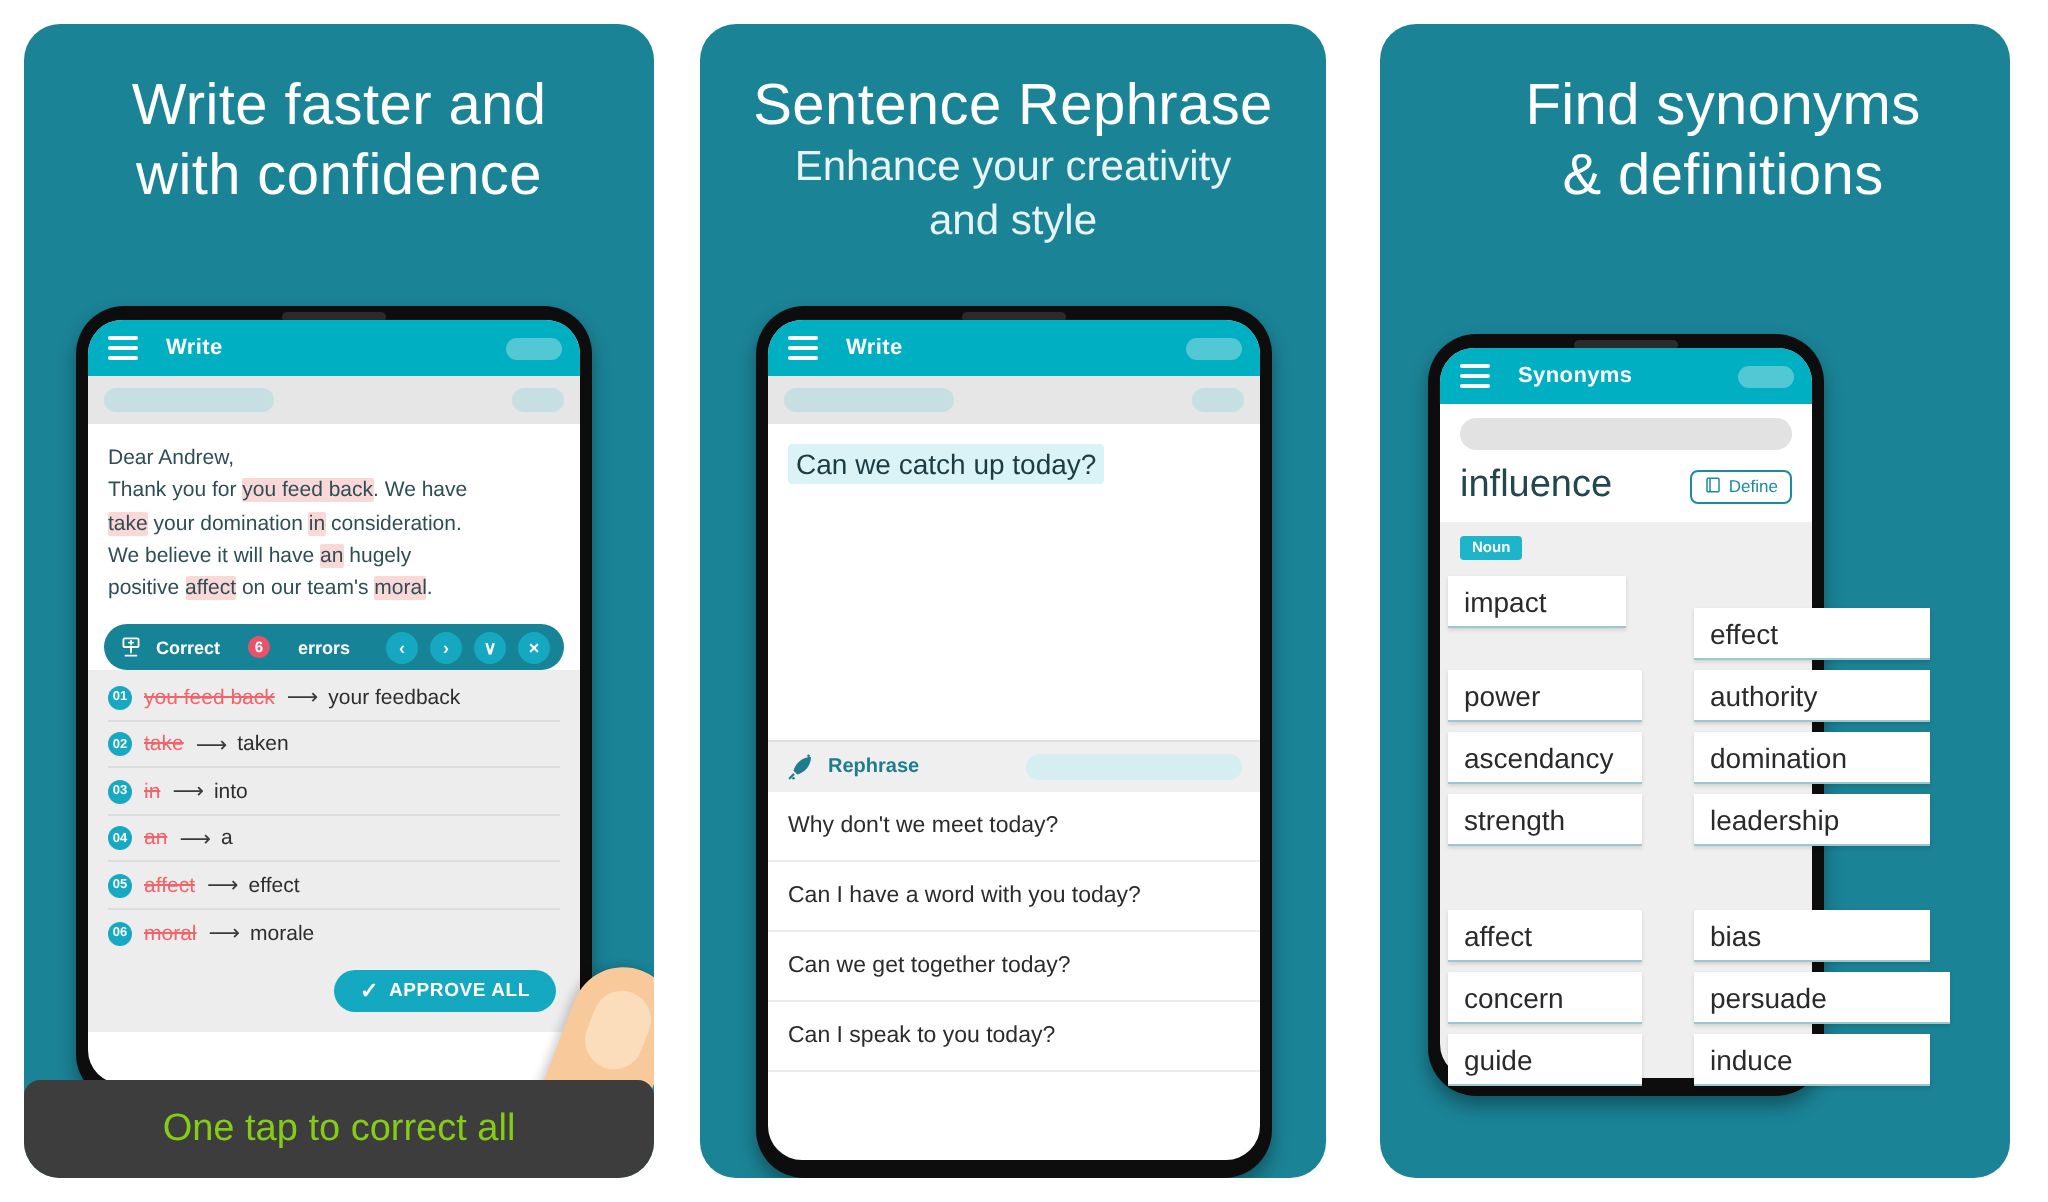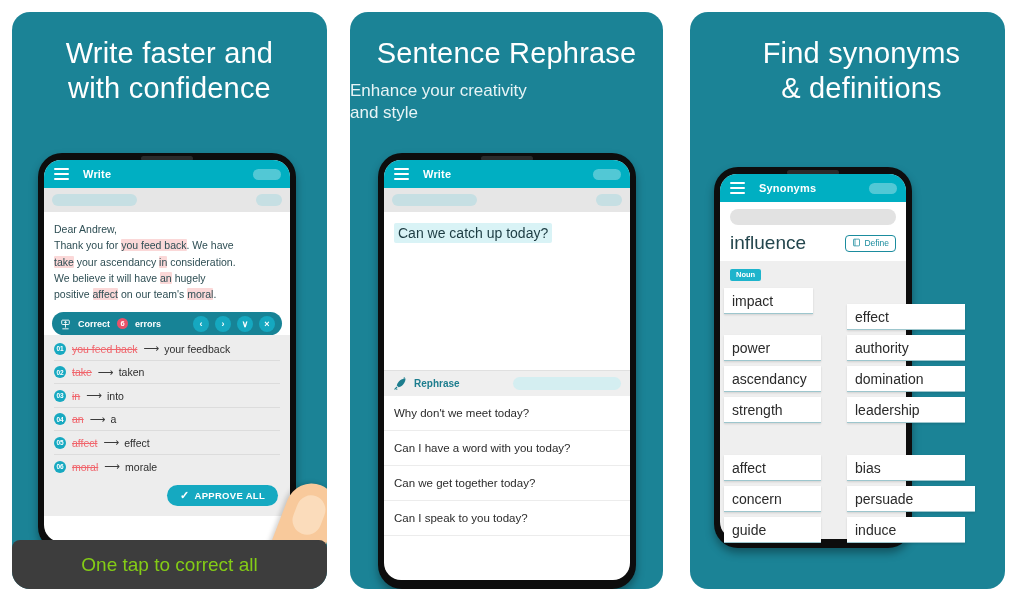--- a/index.html
+++ b/index.html
@@ -28,24 +28,24 @@
     text-align: center;
     color: #ffffff;
     font-weight: 400;
     letter-spacing: .2px;
     line-height: 1.22;
   }
   #panel-1 .headline { font-size: 29px; margin-top: 24px; }
   #panel-2 .headline { font-size: 29px; margin-top: 24px; }
   #panel-3 .headline { font-size: 29px; margin-top: 24px; margin-left: 28px; }
   .subhead {
+    text-align: center;
     color: #e7f4f6;
-    font-size: 17px;
+    font-size: 21px;
     line-height: 1.25;
-    margin-top: 9px;
   }
 
   
   .phone {
     position: absolute;
     background: #0d0d0d;
     border-radius: 24px;
     box-shadow: 0 5px 9px rgba(0,0,0,.35);
     padding: 7px 6px 9px 6px;
   }
@@ -102,21 +102,21 @@
   .correct-bar {
     margin: 6px 8px 0 8px;
     background: #178396;
     border-radius: 15px;
     height: 23px;
     display: flex; align-items: center;
     padding: 0 7px;
     gap: 6px;
   }
   .cb-icon { width: 13px; height: 13px; position: relative; flex: none; }
-  .cb-label { color: #fff; font-size: 9px; font-weight: bold; white-space: nowrap; flex: 1; display:flex; align-items:center; gap:7px;}
+  .cb-label { color: #fff; font-size: 9px; font-weight: bold; white-space: nowrap; flex: 1; display:flex; align-items:center; gap:14px;}
   .err-count {
     display: inline-flex; align-items: center; justify-content: center;
     width: 11px; height: 11px; border-radius: 50%;
     background: #e8526a; color: #fff; font-size: 7.5px; font-weight: bold;
   }
   .cb-btn {
     width: 16px; height: 16px; border-radius: 50%;
     background: #15a8c0; color: #fff;
     display: flex; align-items: center; justify-content: center;
     font-size: 9px; font-weight: bold; flex: none;
@@ -254,21 +254,21 @@
         </div>
 
         <div class="ph-row">
           <div class="ph-pill-lg"></div>
           <div class="ph-pill-sm"></div>
         </div>
 
         <div class="doc">
           <div>Dear Andrew,</div>
           <div><span>Thank you for </span><span class="hl">you feed back</span><span>. We have</span></div>
-          <div><span class="hl">take</span><span> your ascendancy </span><span class="hl">in</span><span> consideration.</span></div>
+          <div><span class="hl">take</span><span> your domination </span><span class="hl">in</span><span> consideration.</span></div>
           <div><span>We believe it will have </span><span class="hl">an</span><span> hugely</span></div>
           <div><span>positive </span><span class="hl">affect</span><span> on our team's </span><span class="hl">moral</span><span>.</span></div>
         </div>
 
         <div class="correct-bar">
           <span class="cb-icon">
             <svg viewBox="0 0 24 24" width="13" height="13">
               <rect x="5" y="4" width="14" height="8" rx="1.5" fill="none" stroke="#fff" stroke-width="1.7"></rect>
               <path d="M12 12v5M7 20h10" stroke="#fff" stroke-width="1.7" fill="none" stroke-linecap="round"></path>
               <path d="M12 6v4M10 8h4" stroke="#fff" stroke-width="1.5" stroke-linecap="round"></path>

